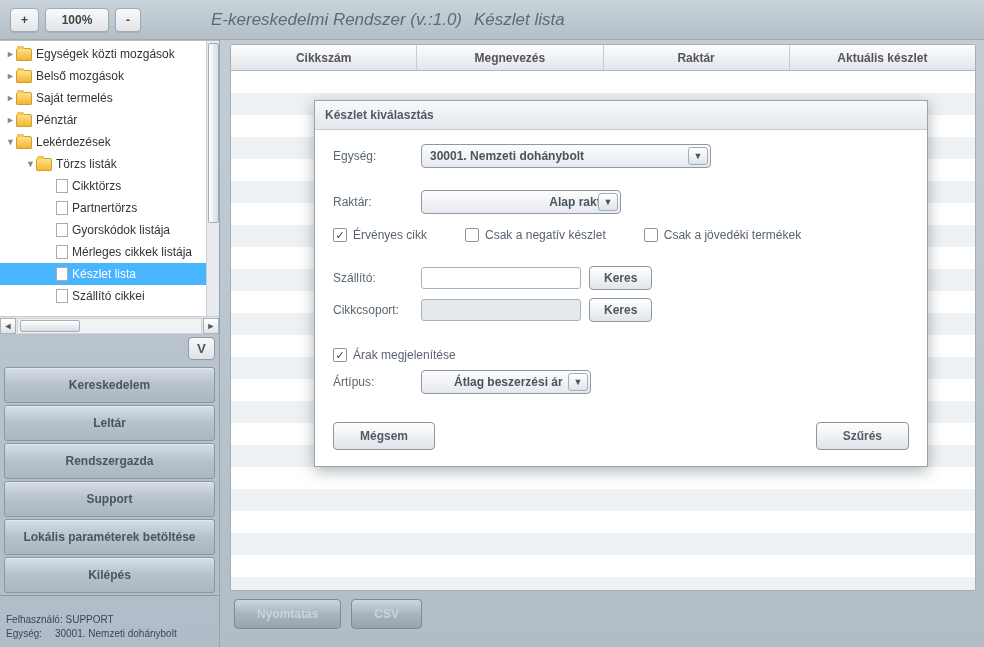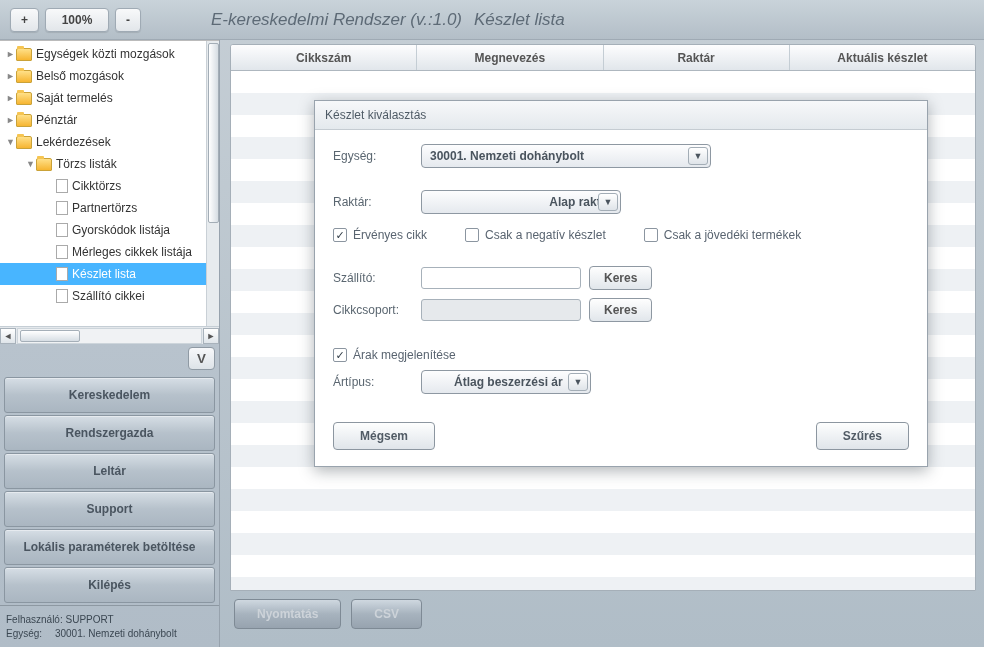--- a/index.html
+++ b/index.html
@@ -186,21 +186,21 @@
     justify-content: center;
     font-weight: bold;
     color: #4a5560;
     font-size: 12px;
     cursor: pointer;
     box-shadow: 0 1px 0 rgba(255,255,255,0.4) inset;
   }
 
   .status-bar {
     border-top: 1px solid #8d98a2;
-    padding: 7px 6px 6px 6px;
+    padding: 17px 6px 6px 6px;
     font-size: 10px;
     color: #3b4752;
     line-height: 14px;
   }
 
   
   .content {
     flex: 1;
     position: relative;
     padding: 4px 8px 8px 10px;
@@ -265,21 +265,21 @@
     width: 614px;
     background: #fff;
     border: 1px solid #99a3ad;
     box-shadow: 0 4px 14px rgba(30,40,50,0.35);
   }
   .modal-title {
     background: linear-gradient(to bottom,#f7f8fa,#e4e9ed);
     border-bottom: 1px solid #c5ccd2;
     padding: 7px 10px;
     color: #4f5b66;
-    font-weight: normal;
+    font-weight: bold;
     font-size: 12px;
   }
   .modal-body { padding: 14px 18px 10px; }
   .form-row {
     display: flex;
     align-items: center;
     margin-bottom: 14px;
   }
   .form-row.tight { margin-bottom: 8px; }
   .form-label {
@@ -488,22 +488,22 @@
           <div class="thumb"></div>
         </div>
         <div class="arrow-box">►</div>
       </div>
     </div>
     <div class="tree-v-btn-row">
       <button class="small-v-btn">V</button>
     </div>
     <div class="module-buttons" id="module-buttons">
         <div class="module-btn">Kereskedelem</div>
+        <div class="module-btn">Leltár</div>
         <div class="module-btn">Rendszergazda</div>
-        <div class="module-btn">Leltár</div>
         <div class="module-btn">Support</div>
         <div class="module-btn">Lokális paraméterek betöltése</div>
         <div class="module-btn">Kilépés</div>
       </div>
     <div class="status-bar">
       <div>
         <span>Felhasználó:</span>
         <span>SUPPORT</span>
       </div>
       <div>

